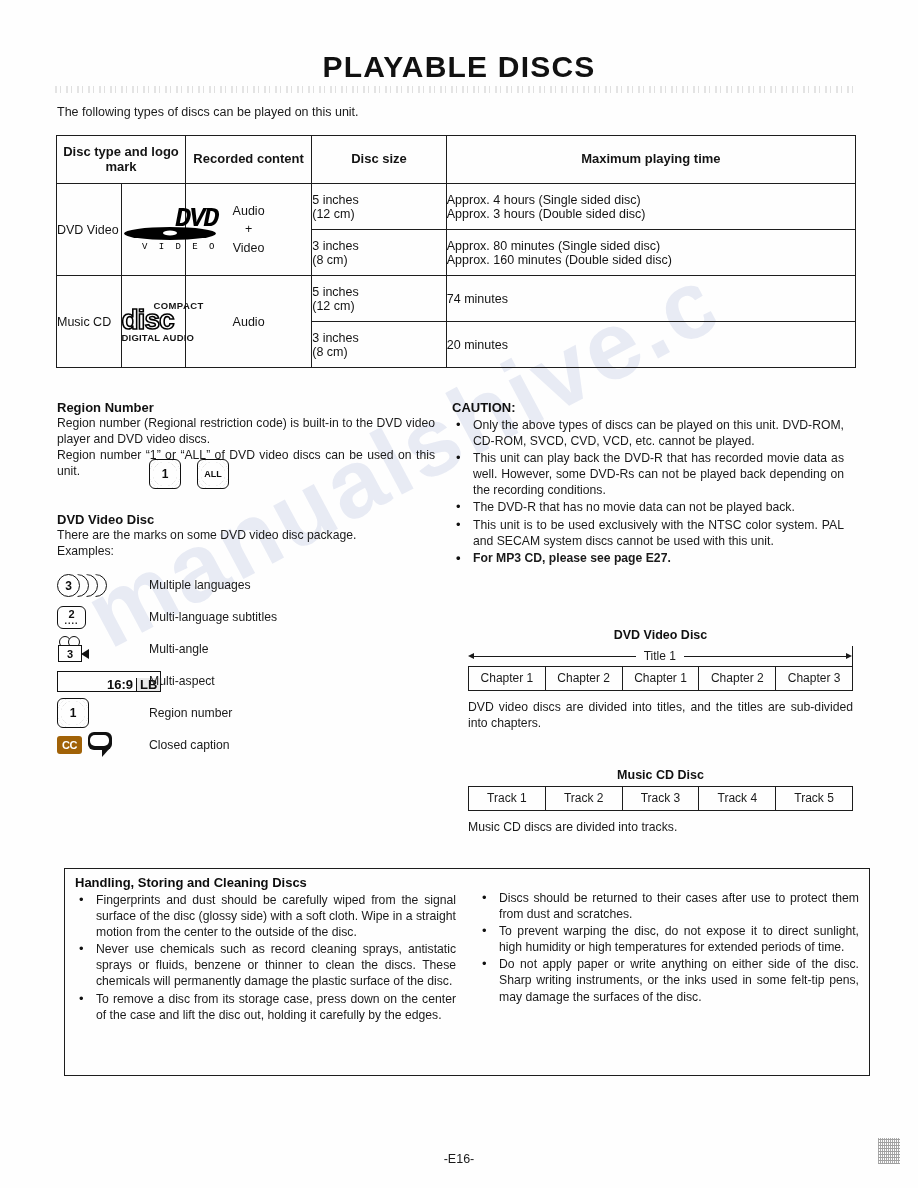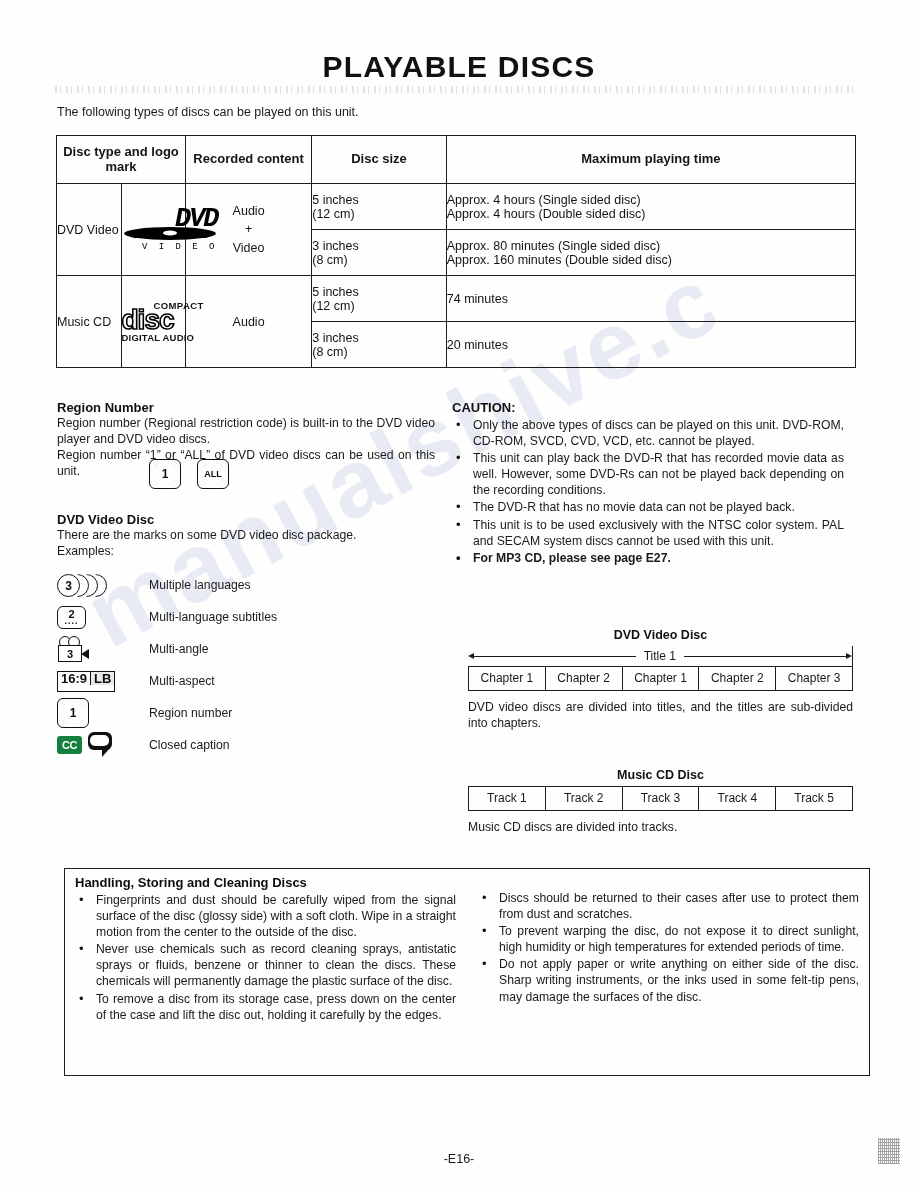--- a/index.html
+++ b/index.html
@@ -266,36 +266,37 @@
   .ico-angle .lens {
     position: absolute; top: 13px; left: 24px;
     width: 0; height: 0;
     border-top: 5px solid transparent;
     border-bottom: 5px solid transparent;
     border-right: 8px solid #111;
   }
 
   .ico-aspect {
     display: flex; border: 1.8px solid #111; height: 19px;
-    align-items: flex-start;
+    align-items: flex-end;
+    padding-left: 46px;
   }
   .ico-aspect .p1 {
     padding: 0 3px; font-size: 13px; font-weight: bold;
     display: flex; align-items: center; line-height: 1;
   }
   .ico-aspect .p2 {
     padding: 0 3px; font-size: 13px; font-weight: bold;
     border-left: 1.8px solid #111;
     display: flex; align-items: center; line-height: 1;
     background: #eaeaea;
   }
 
   .ico-cc {
     width: 25px; height: 18px;
-    background: #15803d; color: #fff;
+    background: #a16207; color: #fff;
     border-radius: 3px;
     display: flex; align-items: center; justify-content: center;
     font-size: 11px; font-weight: bold; letter-spacing: -.5px;
   }
   .ico-balloon { position: relative; width: 26px; height: 26px; }
   .ico-balloon .bub {
     width: 24px; height: 18px; background: #111; border-radius: 6px;
   }
   .ico-balloon .bub::after {
     content: ""; position: absolute;
@@ -456,21 +457,21 @@
             <div>+</div>
             <div>Video</div>
           </div>
         </td>
         <td class="c-size cell-pad">
           <div>5 inches</div>
           <div>(12 cm)</div>
         </td>
         <td class="c-time cell-pad">
           <div>Approx. 4 hours (Single sided disc)</div>
-          <div>Approx. 4 hours (Double sided disc)</div>
+          <div>Approx. 3 hours (Double sided disc)</div>
         </td>
       </tr>
       <tr class="row-h">
         <td class="c-size cell-pad">
           <div>3 inches</div>
           <div>(8 cm)</div>
         </td>
         <td class="c-time cell-pad">
           <div>Approx. 80 minutes (Single sided disc)</div>
           <div>Approx. 160 minutes (Double sided disc)</div>

